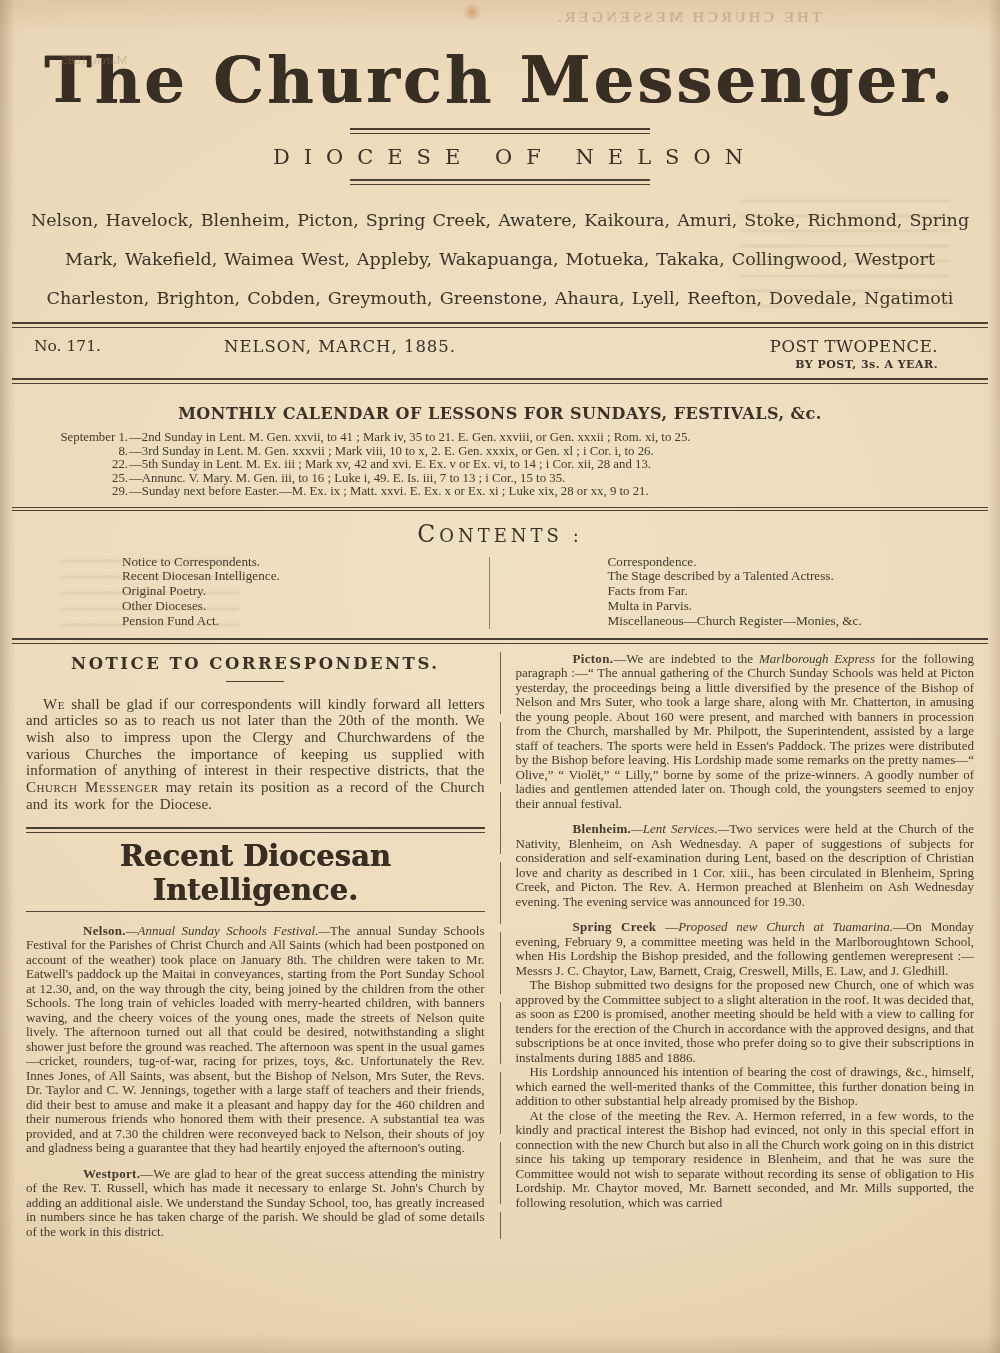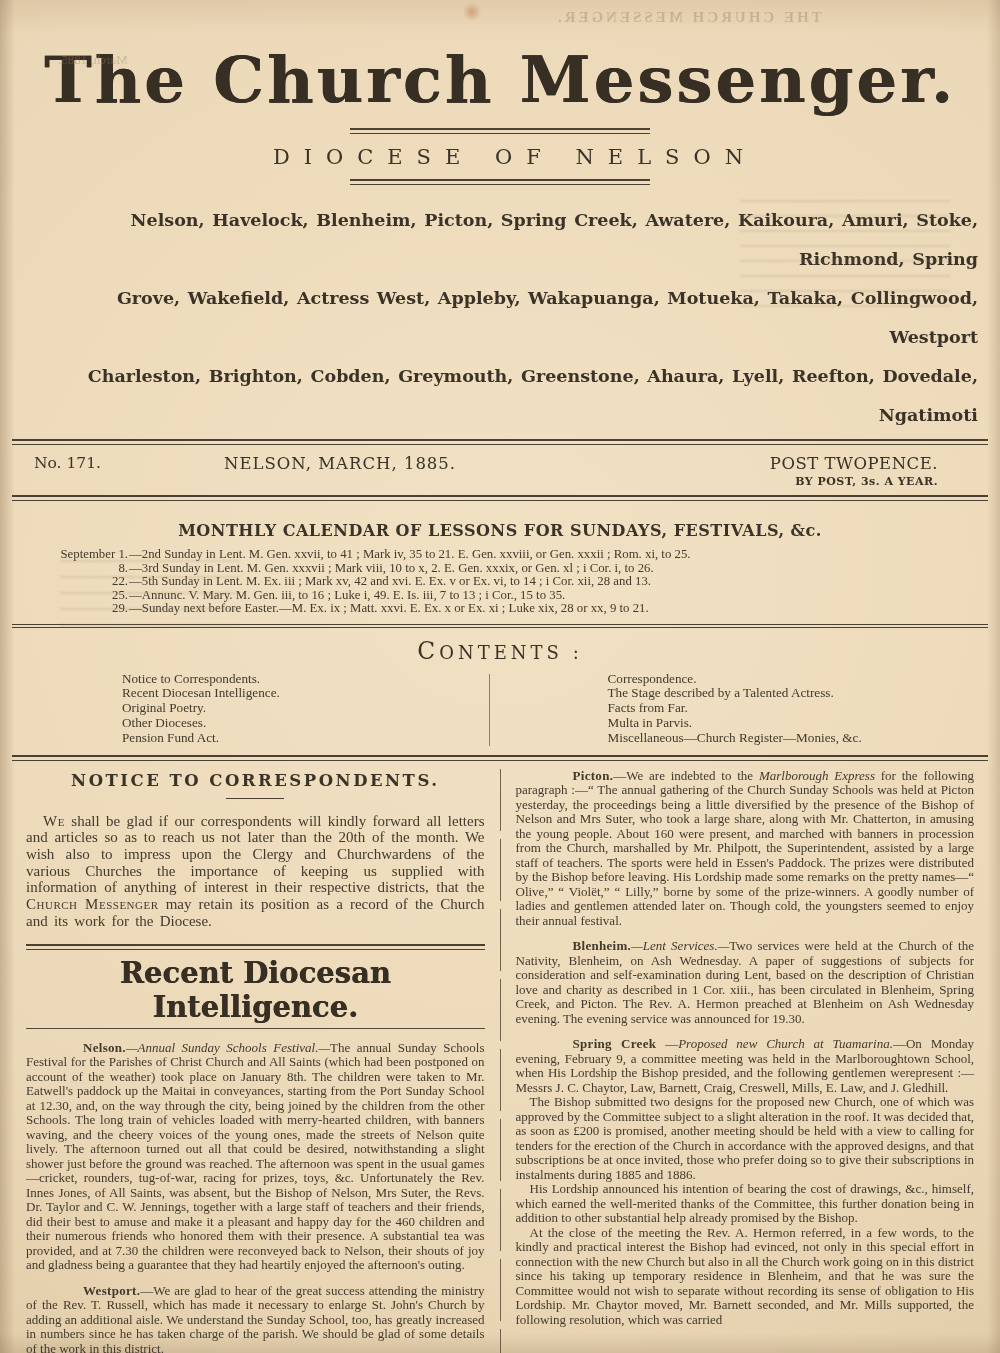--- a/index.html
+++ b/index.html
@@ -33,21 +33,21 @@
   .rule-double.thin{border-top-width:1px;height:2px;}
   .rule-single{border-top:1px solid #55493a;}
   .w300{width:300px;margin-left:auto;margin-right:auto;}
   .rule-full{margin:2px 12px;}
   
   .gothic{font-family:"DejaVu Serif",serif;font-weight:bold;text-shadow:.5px 0 0 currentColor;}
   h1.mast-title{margin:46px 0 0;text-align:center;font-size:64px;letter-spacing:3px;line-height:1.05;color:#372f24;}
   .mast-rule1{margin:15px auto 11px;}
   .diocese{text-align:center;font-family:"DejaVu Serif",serif;font-size:21px;letter-spacing:14px;padding-left:30px;color:#3b3328;}
   .mast-rule2{margin:10px auto 0;}
-  .towns{margin:16px 22px 4px;text-align:right;font-family:"DejaVu Serif",serif;font-weight:bold;font-size:17.5px;line-height:39px;color:#3b3328;word-spacing:1.5px;}
+  .towns{margin:16px 22px 4px;text-align:center;font-family:"DejaVu Serif",serif;font-weight:normal;font-size:17.5px;line-height:39px;color:#3b3328;word-spacing:1.5px;}
   .towns span{display:block;}
   
   .dateline{display:flex;align-items:flex-start;padding:7px 62px 5px 34px;font-family:"DejaVu Serif",serif;color:#3b3328;}
   .dl-issue{width:190px;font-size:15.5px;}
   .dl-center{flex:1;text-align:left;font-size:16.5px;letter-spacing:1px;}
   .dl-right{width:230px;text-align:right;}
   .dl-price{font-size:16.5px;letter-spacing:.5px;}
   .dl-postal{font-size:11px;font-weight:bold;margin-top:2px;letter-spacing:.5px;}
   
   .cal-head{margin:20px 0 6px;text-align:center;font-family:"DejaVu Serif",serif;font-weight:bold;font-size:16px;letter-spacing:.5px;color:#3b3328;}
@@ -92,21 +92,21 @@
   <div class="ghost-block gb1"></div>
   <div class="ghost-block gb2"></div>
 
   <h1 class="mast-title gothic">The Church Messenger.</h1>
   <div class="rule-double w300 mast-rule1"></div>
   <div class="diocese">DIOCESE OF NELSON</div>
   <div class="rule-double w300 mast-rule2"></div>
 
   <div class="towns">
     <span>Nelson, Havelock, Blenheim, Picton, Spring Creek, Awatere, Kaikoura, Amuri, Stoke, Richmond, Spring</span>
-    <span>Grove, Wakefield, Actress West, Appleby, Wakapuanga, Motueka, Takaka, Collingwood, Westport</span>
+    <span>Mark, Wakefield, Waimea West, Appleby, Wakapuanga, Motueka, Takaka, Collingwood, Westport</span>
     <span>Charleston, Brighton, Cobden, Greymouth, Greenstone, Ahaura, Lyell, Reefton, Dovedale, Ngatimoti</span>
   </div>
 
   <div class="rule-double rule-full"></div>
 
   <div class="dateline">
     <div class="dl-issue">No. 171.</div>
     <div class="dl-center">NELSON, MARCH, 1885.</div>
     <div class="dl-right">
       <div class="dl-price">POST TWOPENCE.</div>

